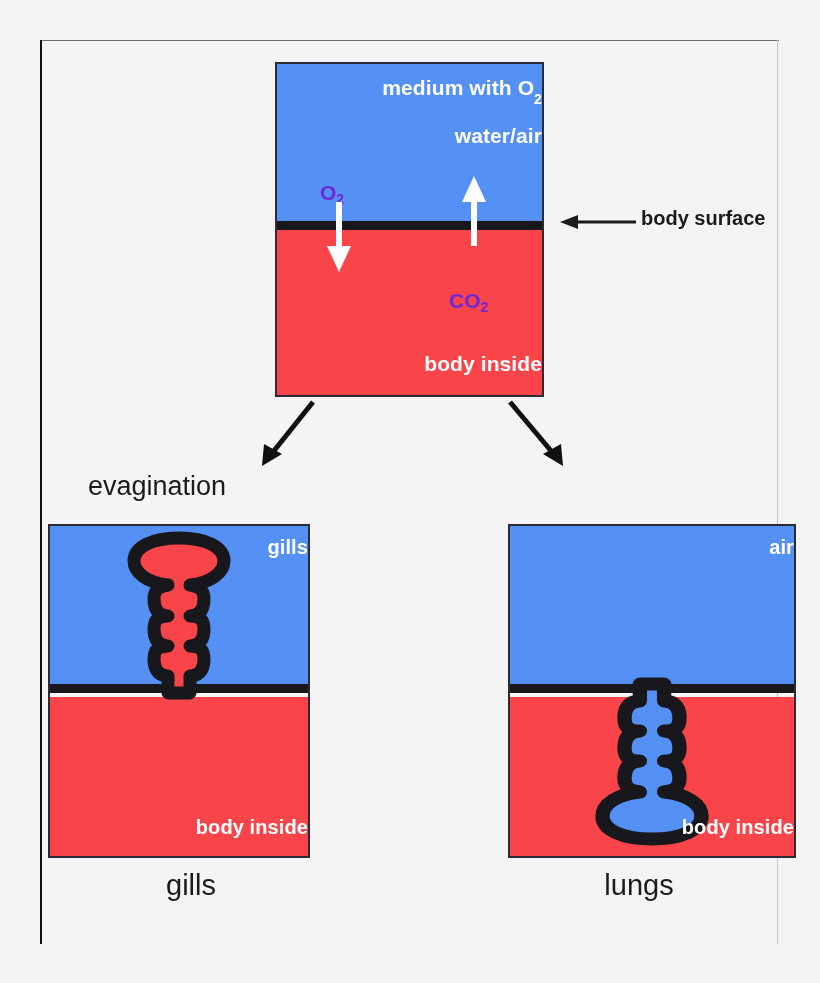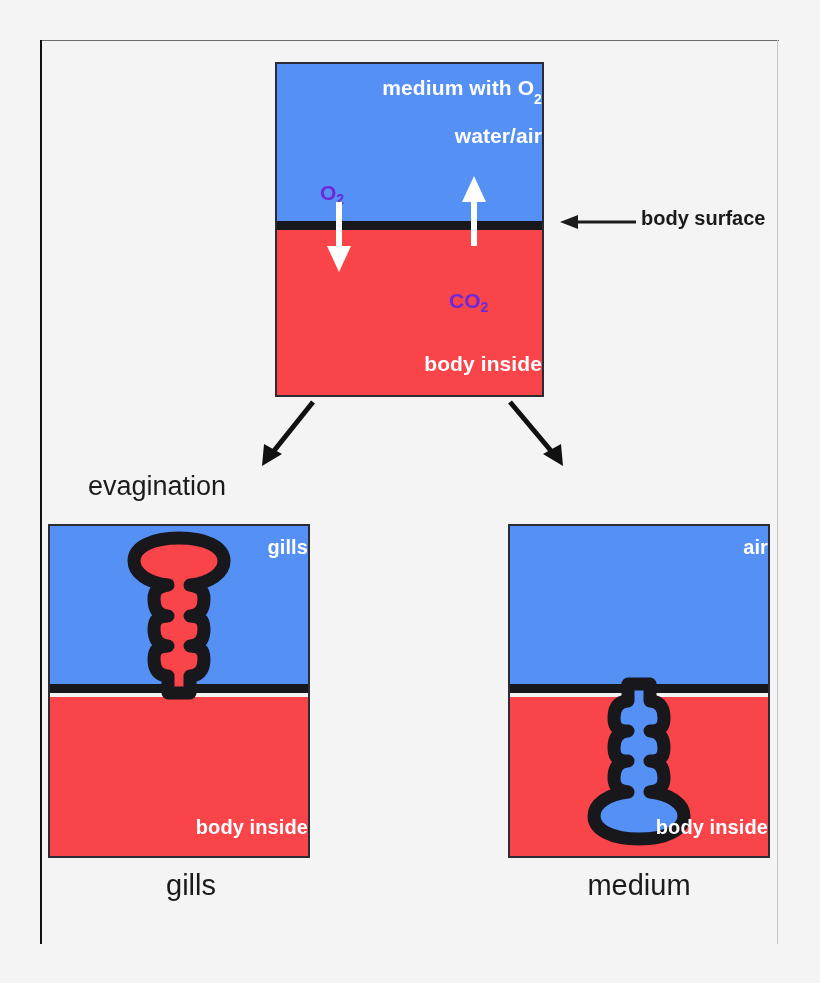--- a/index.html
+++ b/index.html
@@ -112,21 +112,21 @@
   
   #panel-gills {
     left: 48px; top: 524px;
     width: 262px; height: 334px;
   }
   #panel-gills .medium { height: 166px; }
   #panel-gills .inside { top: 171px; }
 
   #panel-lungs {
     left: 508px; top: 524px;
-    width: 262px; height: 334px;
+    width: 288px; height: 334px;
   }
   #panel-lungs .medium { height: 166px; }
   #panel-lungs .inside { top: 171px; }
 
   .lbl-medium-small { top: 10px;  font-size: 20px; }
   .lbl-inside-small { top: 290px; font-size: 20px; }
 
   .organ-svg {
     position: absolute;
     left: 0; top: 0;
@@ -301,15 +301,15 @@
                C 152 205 154 199 154 192
                C 154 185 152 175 140 175
                L 140 158
                Z" fill="#5590f5" stroke="#17171c" stroke-width="13" stroke-linejoin="round"></path>
     </svg>
 
     <div class="panel-label lbl-medium-small">air</div>
     <div class="panel-label lbl-inside-small">body inside</div>
   </div>
 
-  <div class="organ-caption" id="caption-lungs">medium</div>
+  <div class="organ-caption" id="caption-lungs">lungs</div>
 
 </div>
 
 </body></html>

